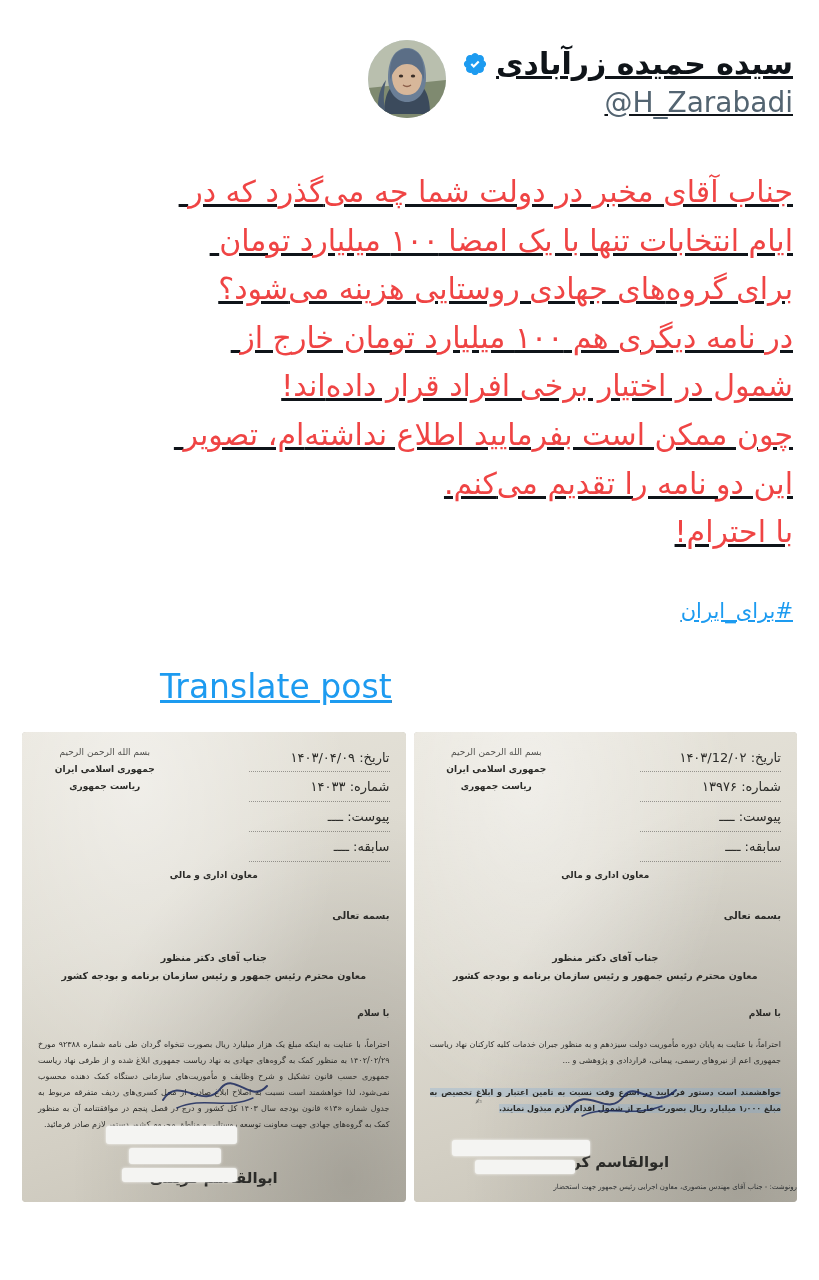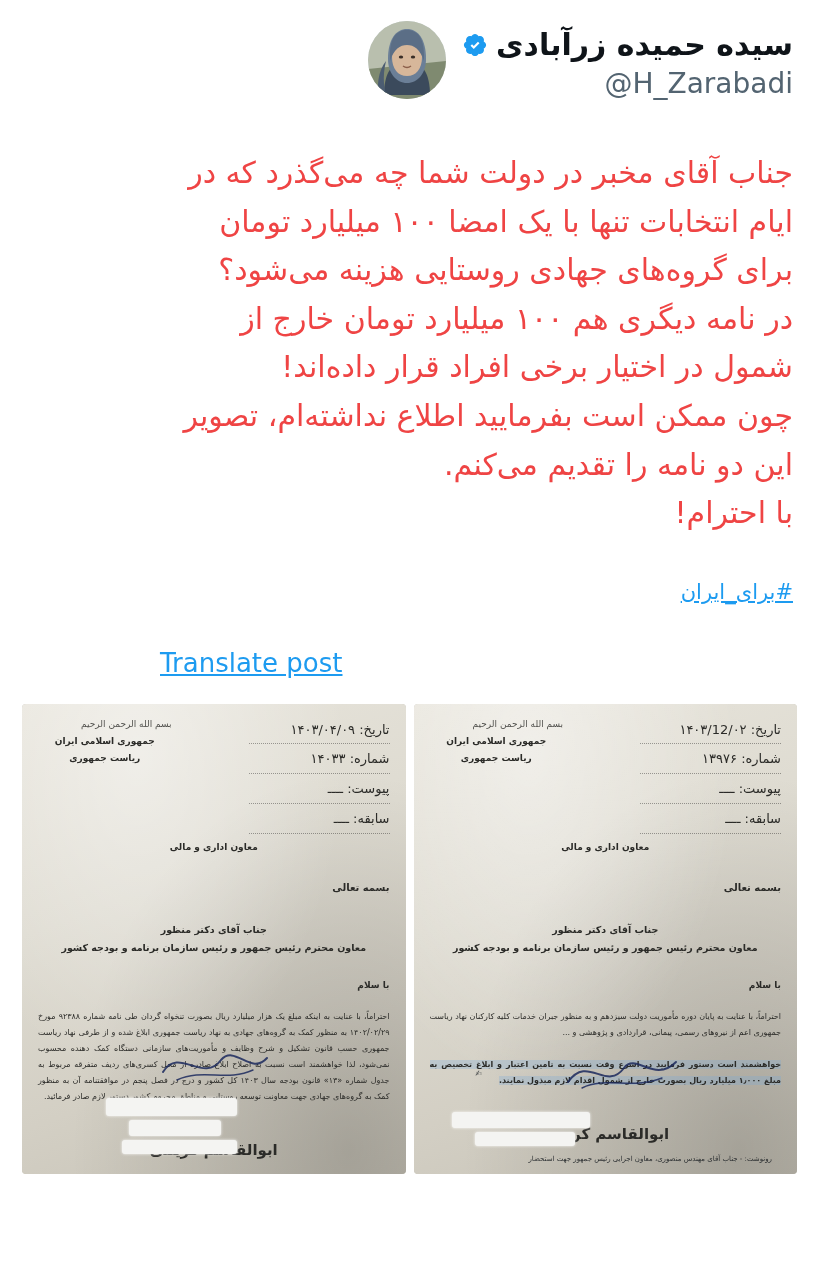--- a/index.html
+++ b/index.html
@@ -10,21 +10,22 @@
   body {
     width: 819px;
     height: 1280px;
     overflow: hidden;
     font-family: "DejaVu Sans", "Liberation Sans", sans-serif;
     color: #0f1419;
   }
   .post {
     width: 685px;
     box-sizing: border-box;
-    padding: 21px 26px 0 26px;
+    padding: 40px 26px 0 26px;
+    text-decoration: underline;
   }
   
   .header {
     display: flex;
     flex-direction: row-reverse;
     align-items: flex-start;
     justify-content: flex-end;
     gap: 16px;
   }
   .avatar {
@@ -86,21 +87,21 @@
     display: block;
     margin-top: 42px;
     font-size: 21px;
     color: #1d9bf0;
     text-align: right;
     direction: rtl;
   }
   .translate {
     display: block;
     margin-top: 44px;
-    font-size: 26px;
+    font-size: 33px;
     color: #1d9bf0;
     direction: ltr;
     text-align: left;
   }
   
   .media {
     margin: 26px -26px 0 -26px;
     padding: 0 22px;
     display: flex;
     flex-direction: row;
@@ -145,21 +146,20 @@
     flex-direction: row-reverse;
     justify-content: space-between;
     align-items: flex-start;
     font-size: 8px;
   }
   .lh-right { text-align: center; width: 38%; }
   .lh-right .bism {
     font-size: 9px;
     margin-bottom: 4px;
     opacity: 0.8;
-    text-align: right;
   }
   .lh-right .org { font-size: 9px; font-weight: bold; }
   .lh-right .sub { font-size: 9px; font-weight: bold; margin-top: 3px; }
   .lh-left { width: 40%; font-size: 13px; line-height: 1.9; }
   .lh-left div { border-bottom: 1px dotted rgba(0,0,0,0.35); padding-bottom: 1px; margin-bottom: 3px; }
   .center-title {
     text-align: right;
     margin-top: 26px;
     font-size: 10px;
     font-weight: bold;
@@ -204,21 +204,21 @@
   .scribble svg { width: 100%; height: 100%; display: block; }
   .redaction {
     position: absolute;
     background: #f4f4f2;
     border-radius: 3px;
     box-shadow: 0 0 3px rgba(255,255,255,0.9);
   }
   .footnote {
     position: absolute;
     bottom: 8px;
-    right: 25px;
+    right: 0;
     left: 16px;
     font-size: 7px;
     line-height: 1.8;
     text-align: right;
     opacity: 0.85;
   }
   .stamp {
     position: absolute;
     left: 16%;
     bottom: 96px;

